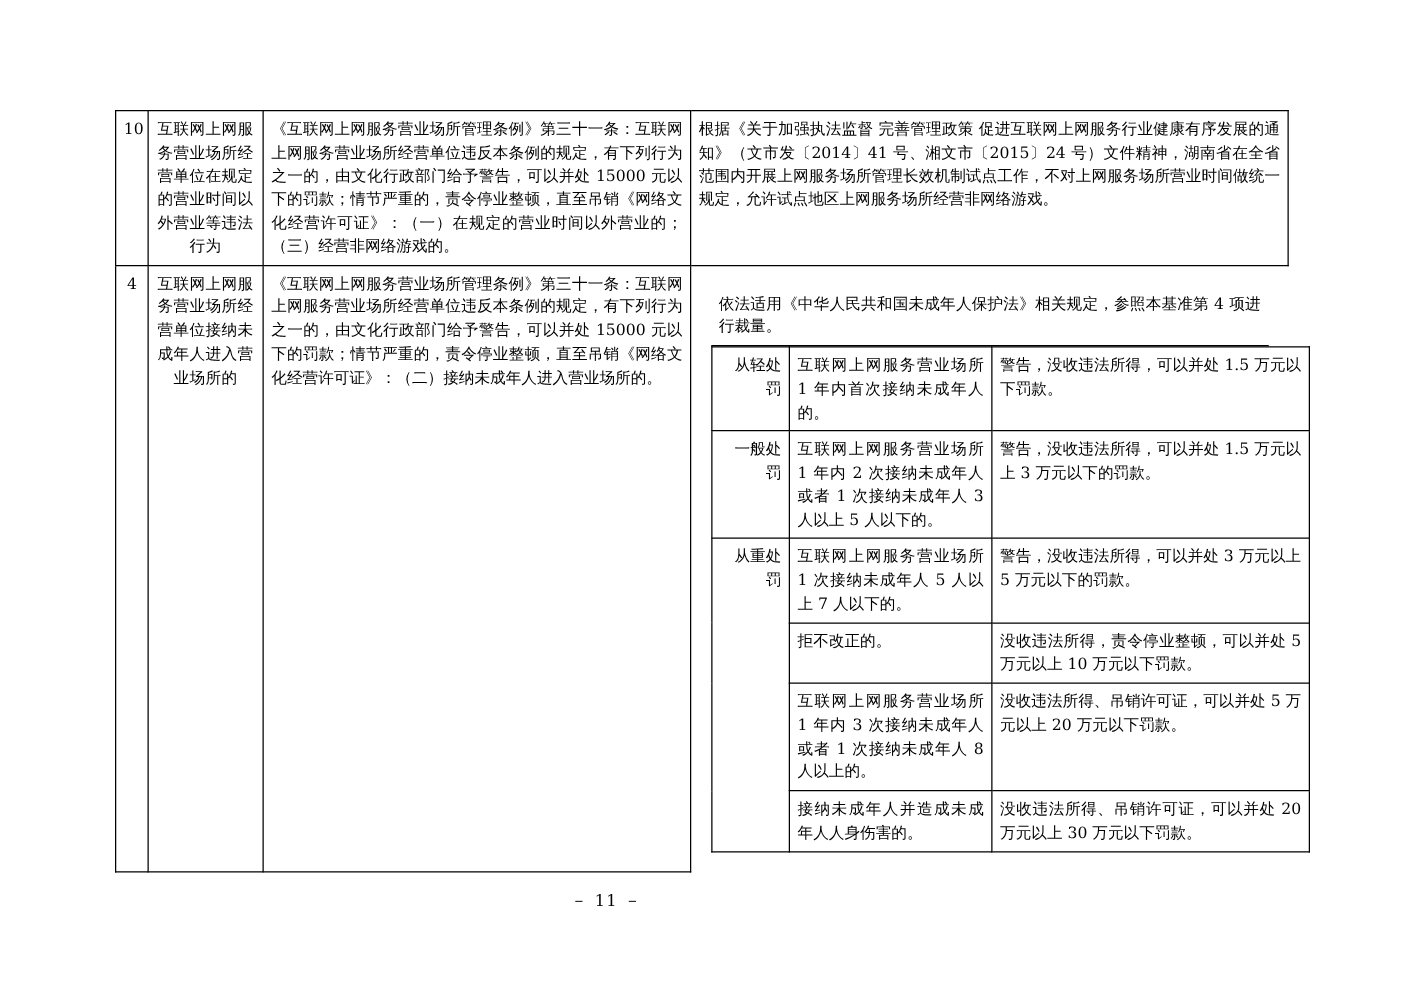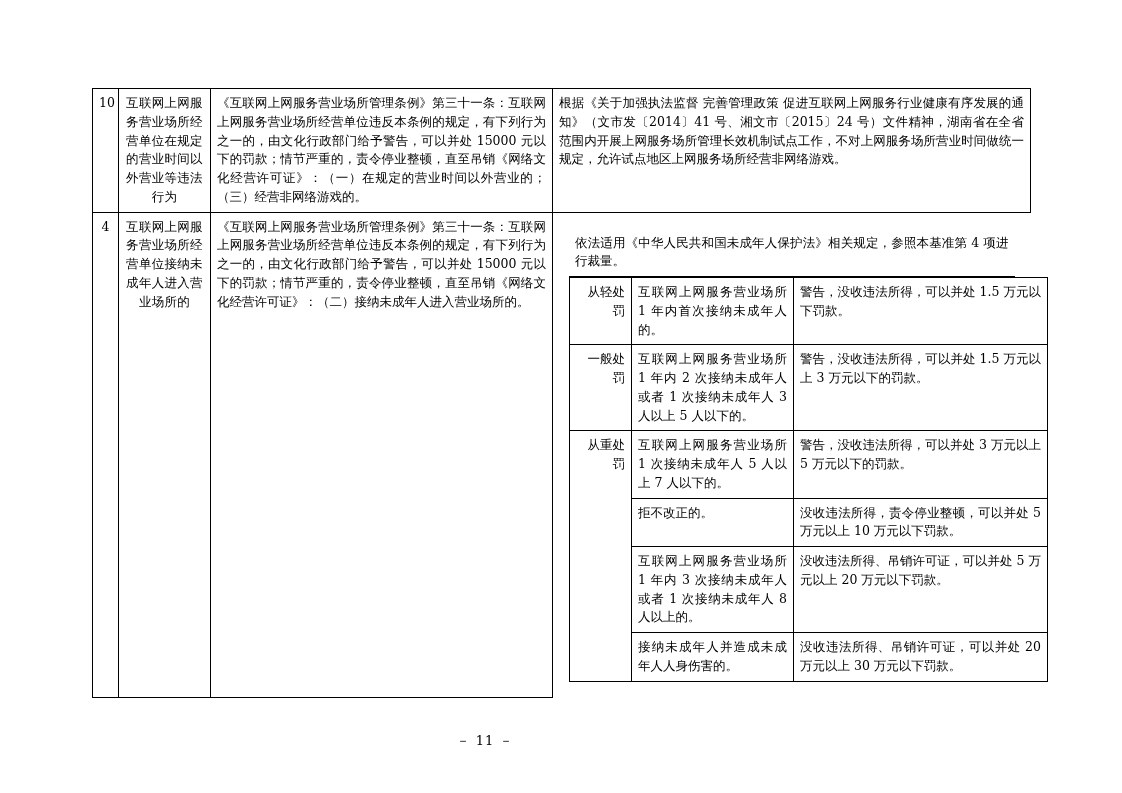--- a/index.html
+++ b/index.html
@@ -100,21 +100,20 @@
   }
   .page-number {
     position: absolute;
     left: 0;
     right: 12px;
     top: 712px;
     text-align: center;
     font-size: 13px;
     font-family: "DejaVu Serif", "Liberation Serif", serif;
     letter-spacing: 1px;
-    margin-top: 20px;
   }
 </style>
 </head>
 <body>
 
 <div class="page">
 
   <table class="doc-table">
     <colgroup>
       <col style="width:26px">

